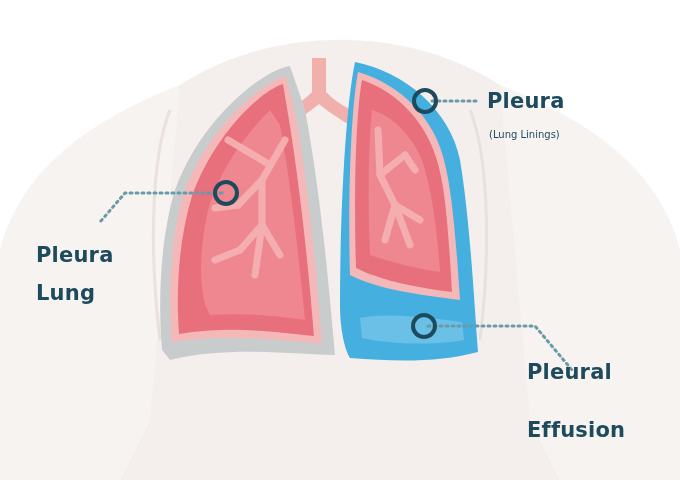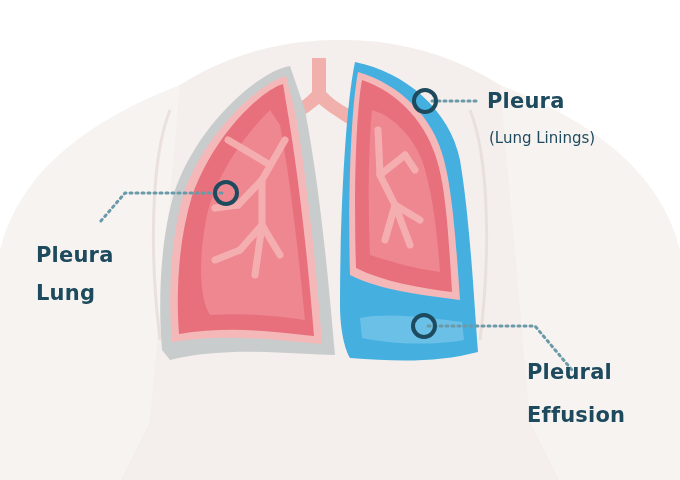--- a/index.html
+++ b/index.html
@@ -1,20 +1,20 @@
 <!DOCTYPE html>
 <html><head>
 <meta charset="utf-8">
 <style>
   html, body { margin: 0; padding: 0; background: #ffffff; }
   body { width: 680px; height: 480px; position: relative; overflow: hidden; font-family: "Liberation Sans", sans-serif; }
   #stage { position: absolute; left: 0; top: 0; width: 680px; height: 480px; }
   .label { position: absolute; color: #1e4a5e; font-weight: bold; font-family: "DejaVu Sans", sans-serif; line-height: 1.35; }
   .label.big { font-size: 21px; letter-spacing: 0.2px; }
-  .label.small { font-size: 15px; font-weight: normal; }
+  .label.small { font-size: 10px; font-weight: normal; }
 </style>
 </head>
 <body>
 
 <svg id="stage" viewBox="0 0 680 480" xmlns="http://www.w3.org/2000/svg">
 
   <path d="M120,480 L150,420 C120,300 70,180 180,85 C250,40 320,40 340,40 C360,40 430,40 500,85 C610,180 560,300 530,420 L560,480 Z" fill="#f4efec"></path>
   <path d="M0,480 L0,250 C20,170 90,120 180,85 L150,420 L120,480 Z" fill="#f7f3f1"></path>
   <path d="M680,480 L680,250 C660,170 590,120 500,85 L530,420 L560,480 Z" fill="#f7f3f1"></path>
 
@@ -74,13 +74,13 @@
   </g>
 </svg>
 
 <div class="label big" style="left:487px; top:87px;">Pleura</div>
 <div class="label small" style="left:489px; top:128px;">(Lung Linings)</div>
 
 <div class="label big" style="left:36px; top:241px;">Pleura</div>
 <div class="label big" style="left:36px; top:279px;">Lung</div>
 
 <div class="label big" style="left:527px; top:358px;">Pleural</div>
-<div class="label big" style="left:527px; top:401px;">Effusion</div>
+<div class="label big" style="left:527px; top:416px;">Effusion</div>
 
 </body></html>

